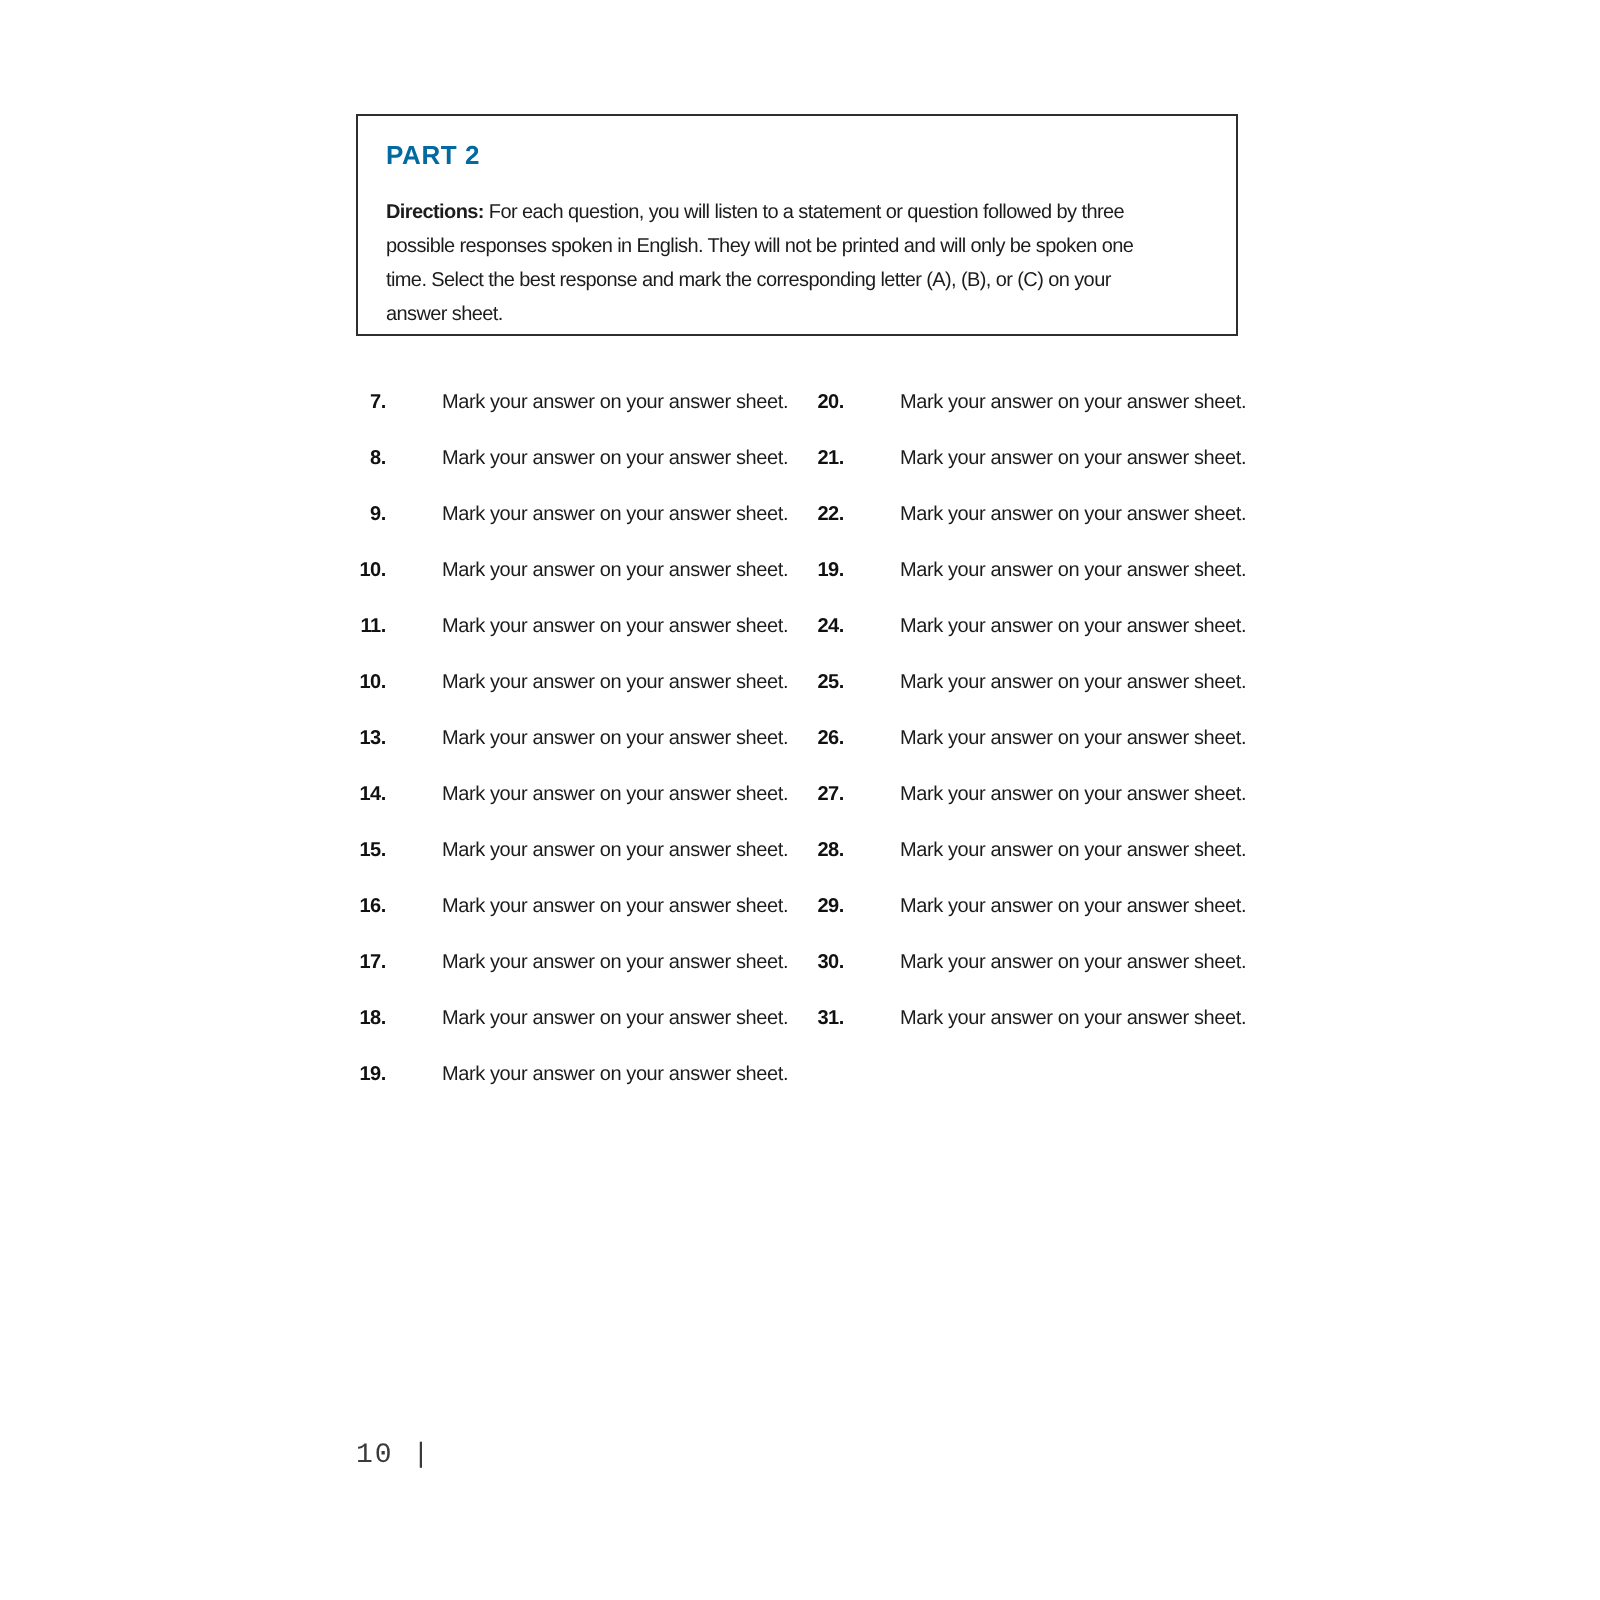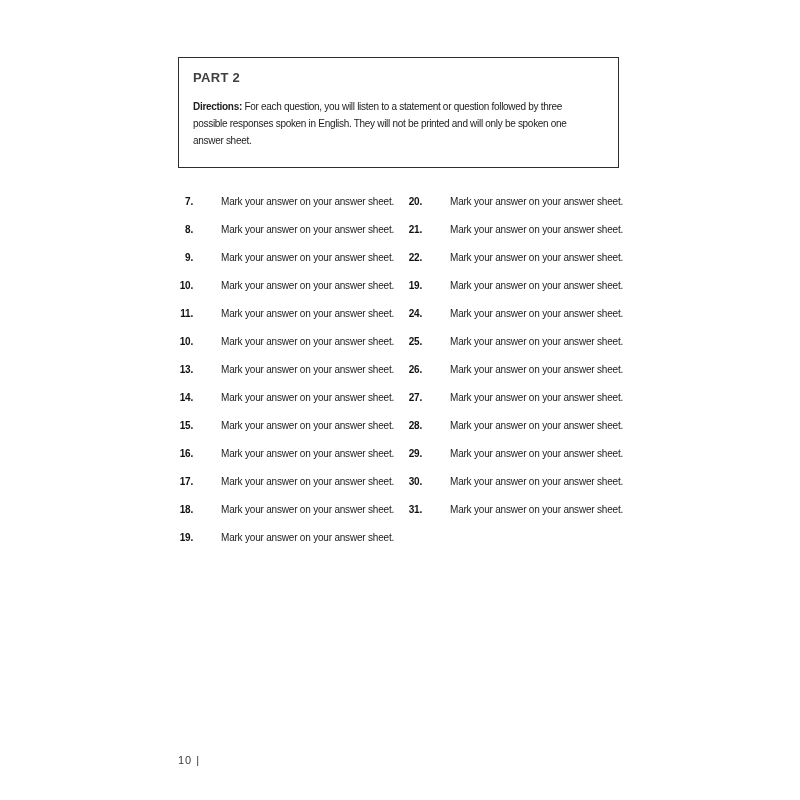--- a/index.html
+++ b/index.html
@@ -25,21 +25,21 @@
     border: 1px solid #2e2e2e;
     box-sizing: border-box;
     padding: 12px 12px 0 14px;
     background: #ffffff;
   }
   .part-title {
     font-weight: bold;
     font-size: 13px;
     line-height: 15px;
     letter-spacing: 0.3px;
-    color: #404040;
+    color: #0369a1;
   }
   .directions {
     margin-top: 13px;
     font-size: 10px;
     letter-spacing: -0.3px;
     color: #1c1c1c;
   }
   .dir-line {
     line-height: 17px;
     white-space: nowrap;
@@ -73,39 +73,41 @@
     color: #111111;
   }
   .q-text {
     margin-left: 28px;
     white-space: nowrap;
     color: #1c1c1c;
   }
   .footer {
     position: absolute;
     left: 178px;
-    top: 754px;
-    font-size: 11px;
+    top: 720px;
+    font-size: 14px;
     letter-spacing: 1px;
     color: #3a3a3a;
+    font-family: Liberation Mono, monospace;
   }
 </style>
 </head>
 <body>
 
 <div class="page">
 
   <div class="directions-box">
     <div class="part-title">PART 2</div>
     <div class="directions">
       <div class="dir-line">
         <span class="dir-label">Directions:</span>
         <span>For each question, you will listen to a statement or question followed by three</span>
       </div>
       <div class="dir-line">possible responses spoken in English. They will not be printed and will only be spoken one</div>
+      <div class="dir-line">time. Select the best response and mark the corresponding letter (A), (B), or (C) on your</div>
       <div class="dir-line">answer sheet.</div>
     </div>
   </div>
 
   <div class="q-columns">
     <div class="q-col" id="q-col-left">
         <div class="q-row">
           <span class="q-num">7.</span>
           <span class="q-text">Mark your answer on your answer sheet.</span>
         </div>

